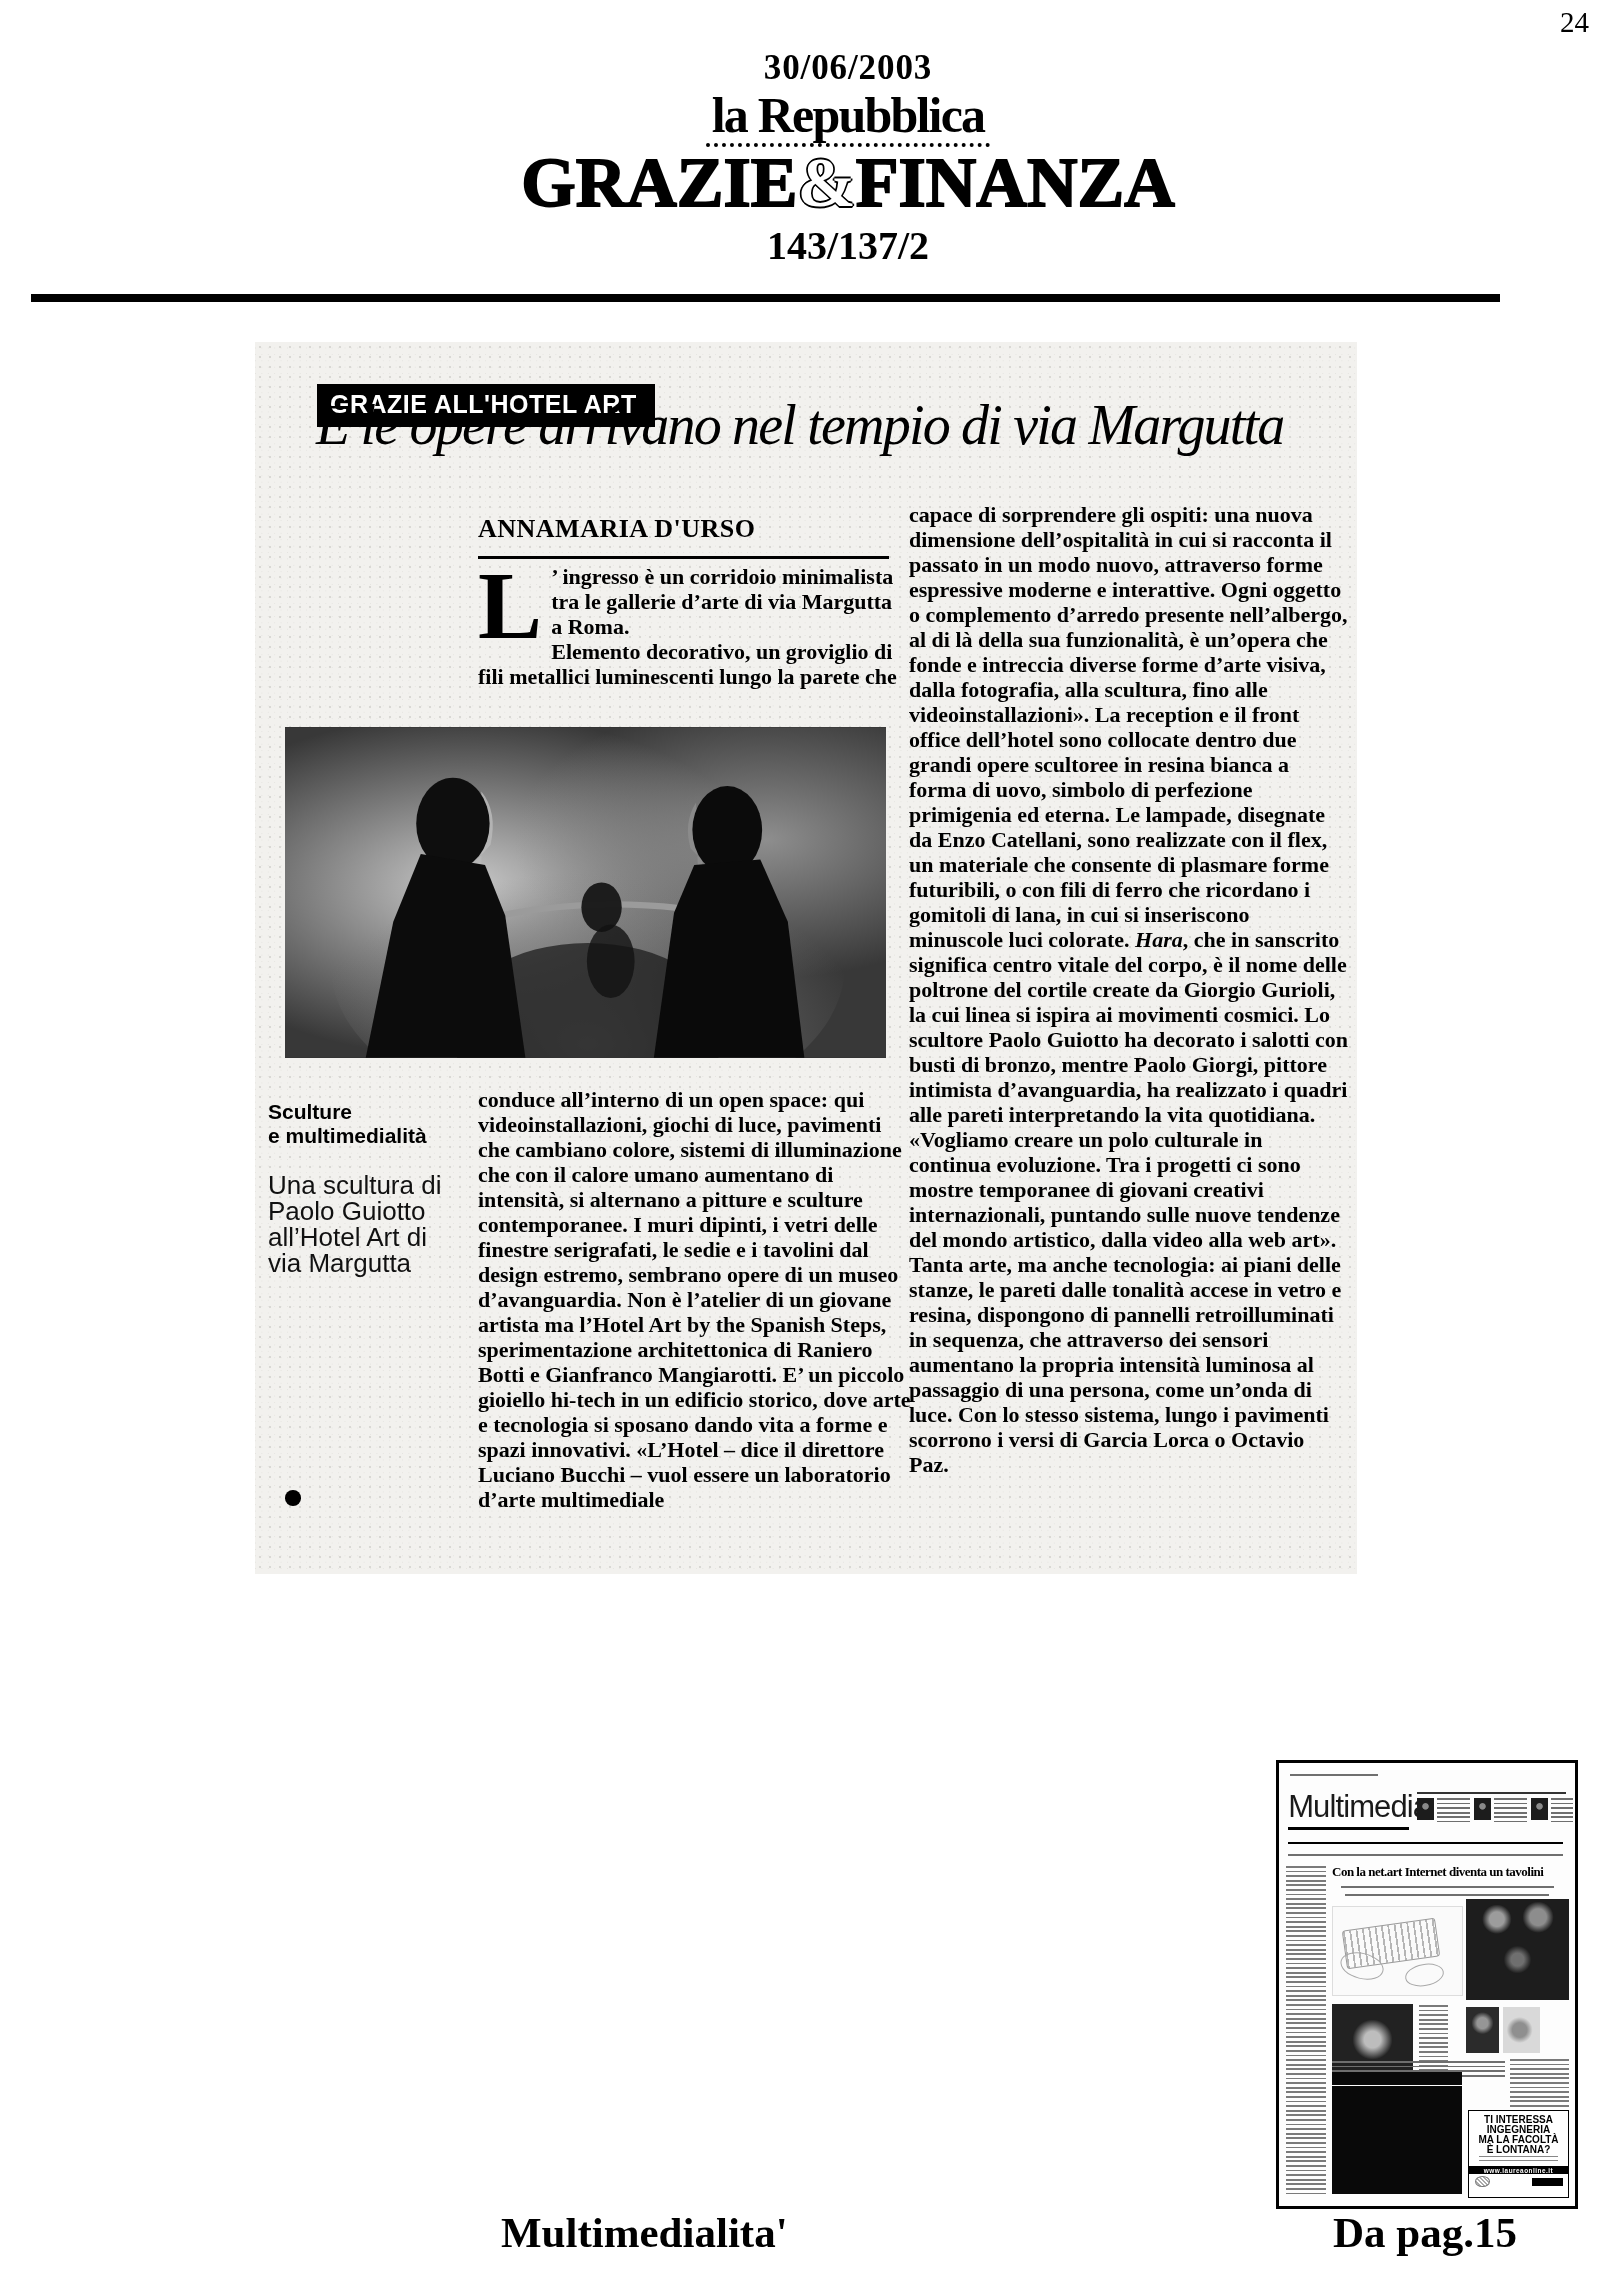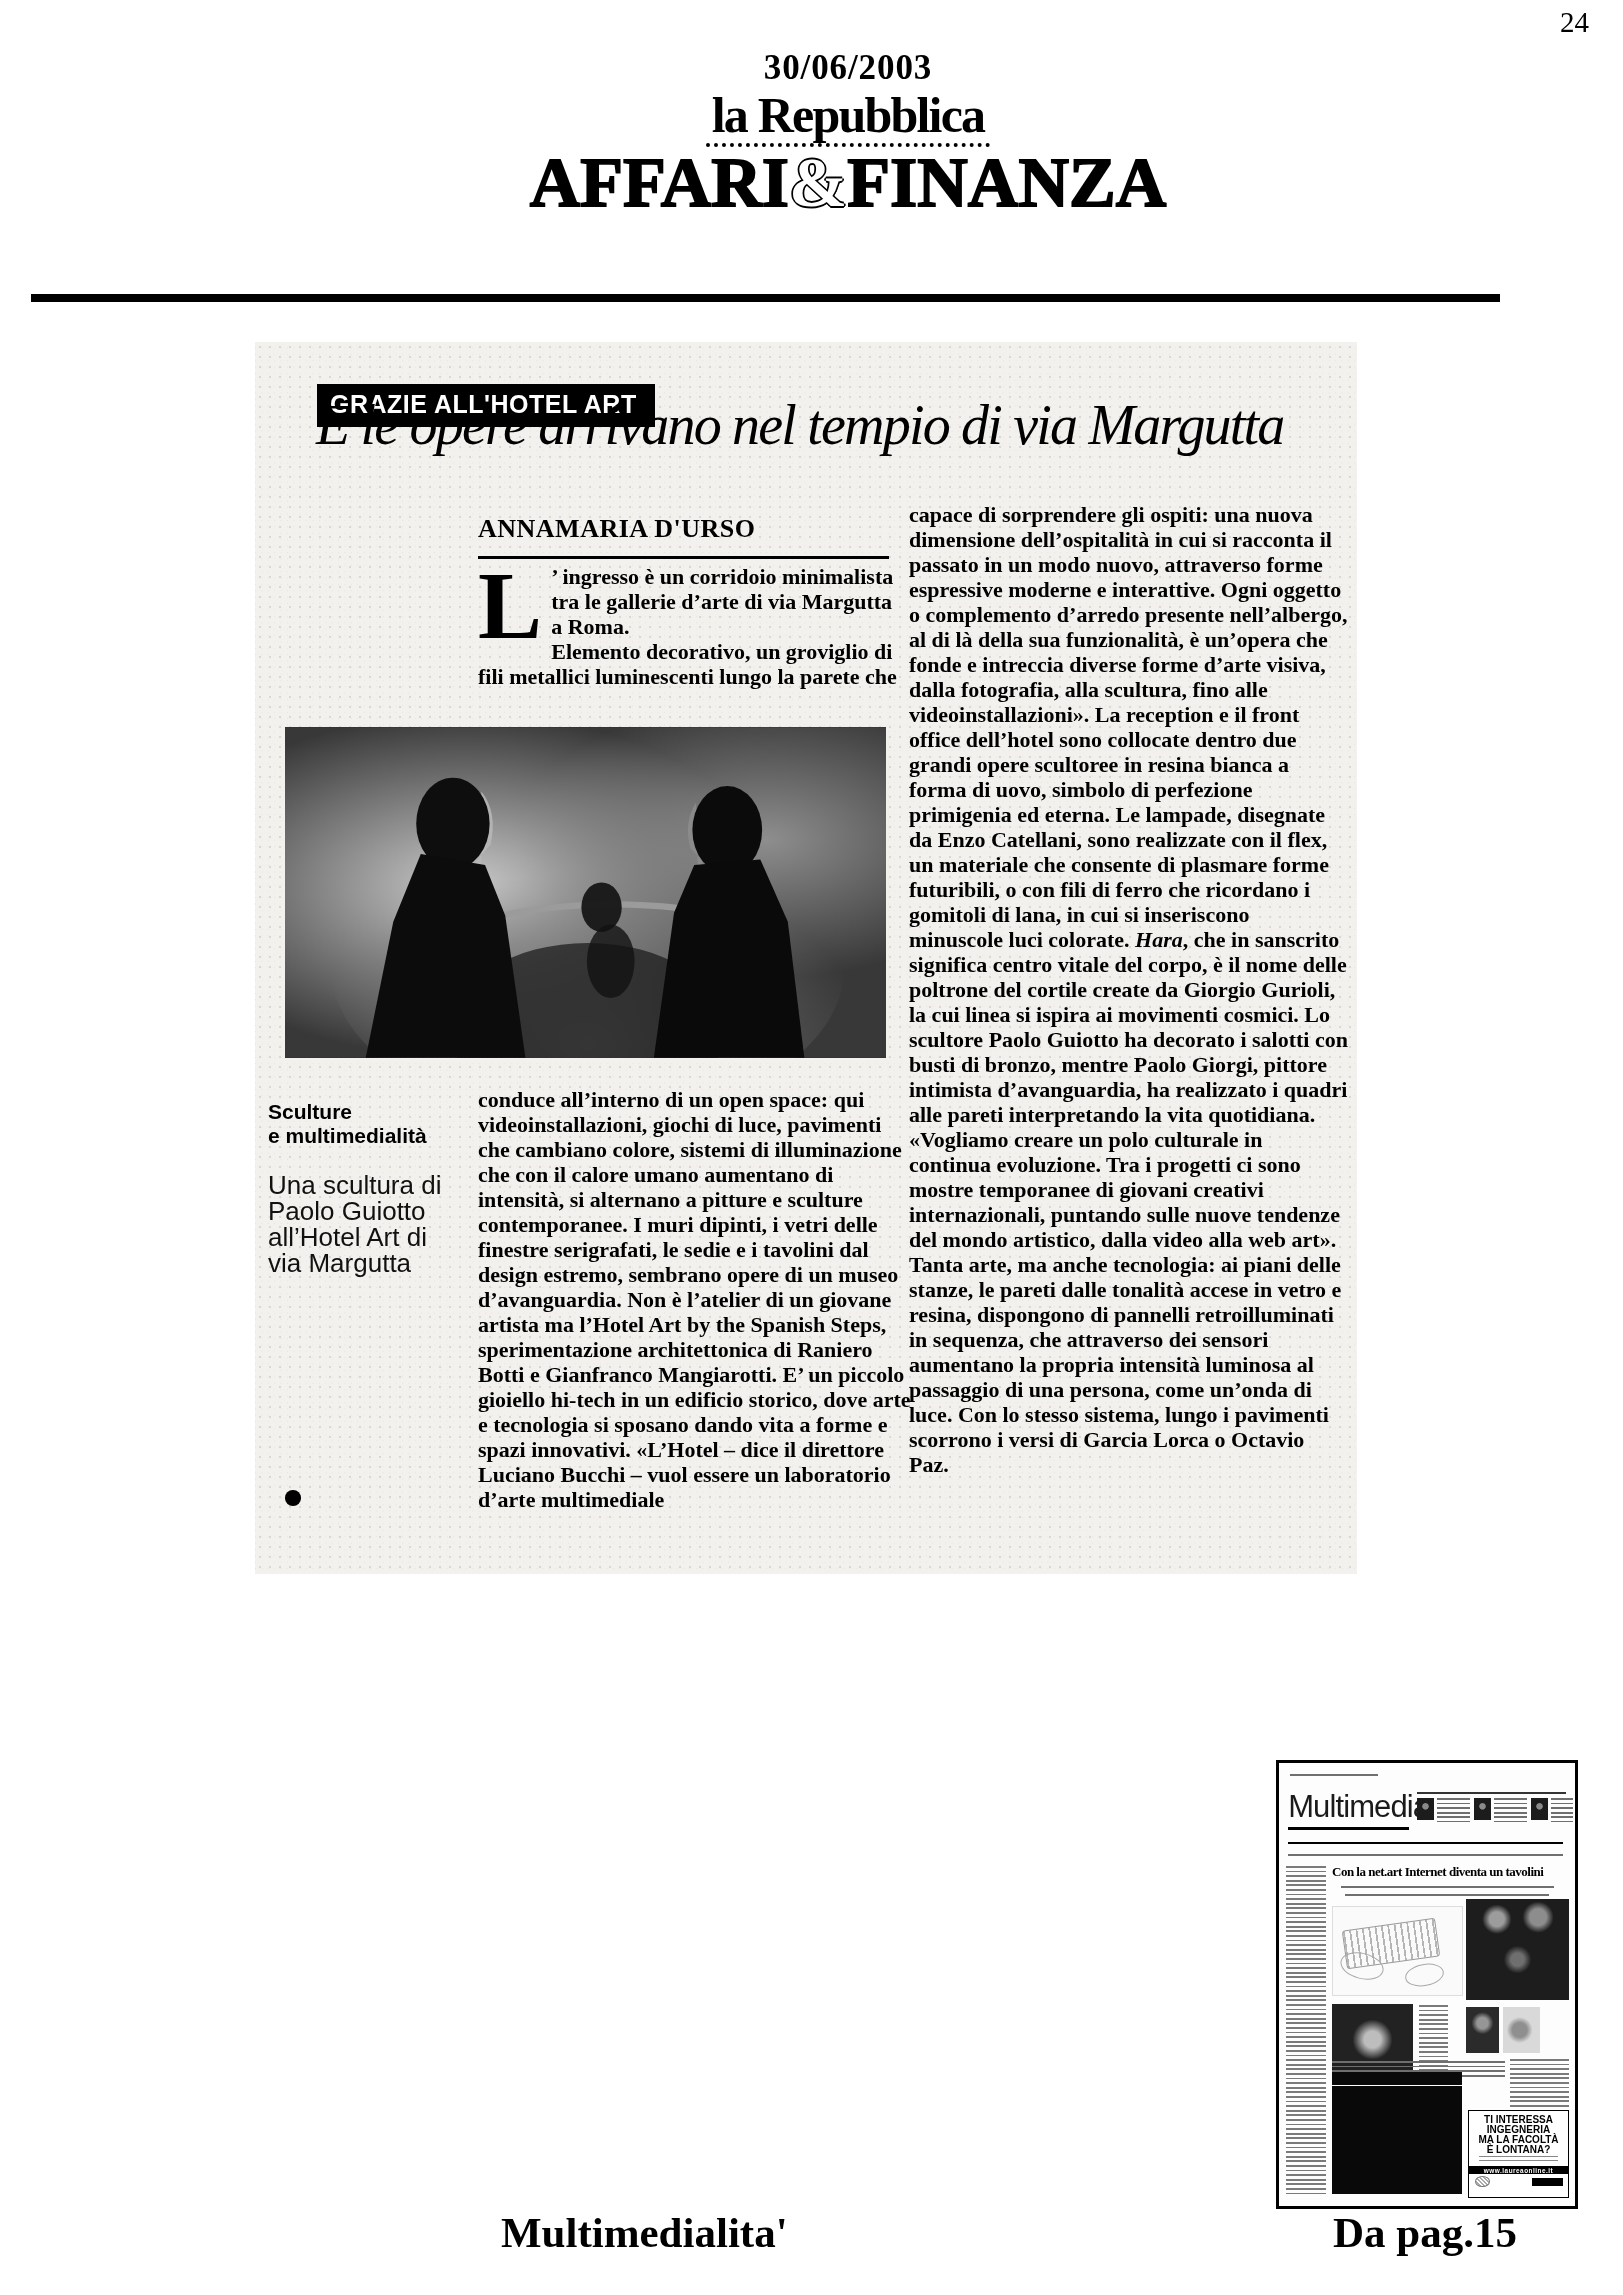--- a/index.html
+++ b/index.html
@@ -117,21 +117,22 @@
 </head>
 <body>
 
 <div id="page">
 
   <div class="abs" id="page-number">24</div>
 
   <div class="abs" id="masthead">
     <div class="date">30/06/2003</div>
     <div><span class="repubblica">la Repubblica</span></div>
-    <div class="affari"><span>AFFARI</span><span class="amp">&amp;</span><span>FINANZA</span></div>
+    <div class="affari"><span>GRAZIE</span><span class="amp">&amp;</span><span>FINANZA</span></div>
+    <div class="issue">143/137/2</div>
   </div>
 
   <div class="abs" id="top-rule"></div>
 
   <div class="abs" id="article-sheet"></div>
 
   <div class="abs" id="kicker">GRAZIE ALL'HOTEL ART</div>
   <div class="abs" id="headline">E le opere arrivano nel tempio di via Margutta</div>
   <div class="abs" id="byline">ANNAMARIA D'URSO</div>
 

